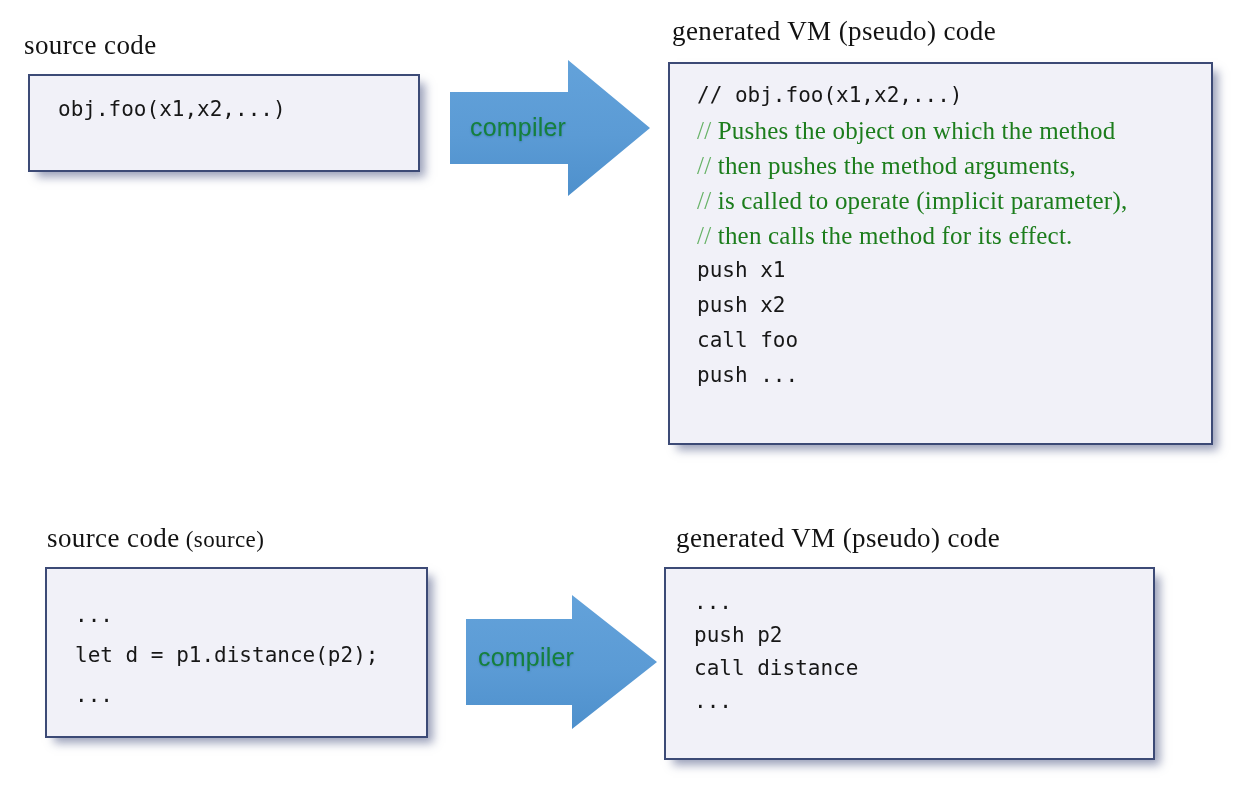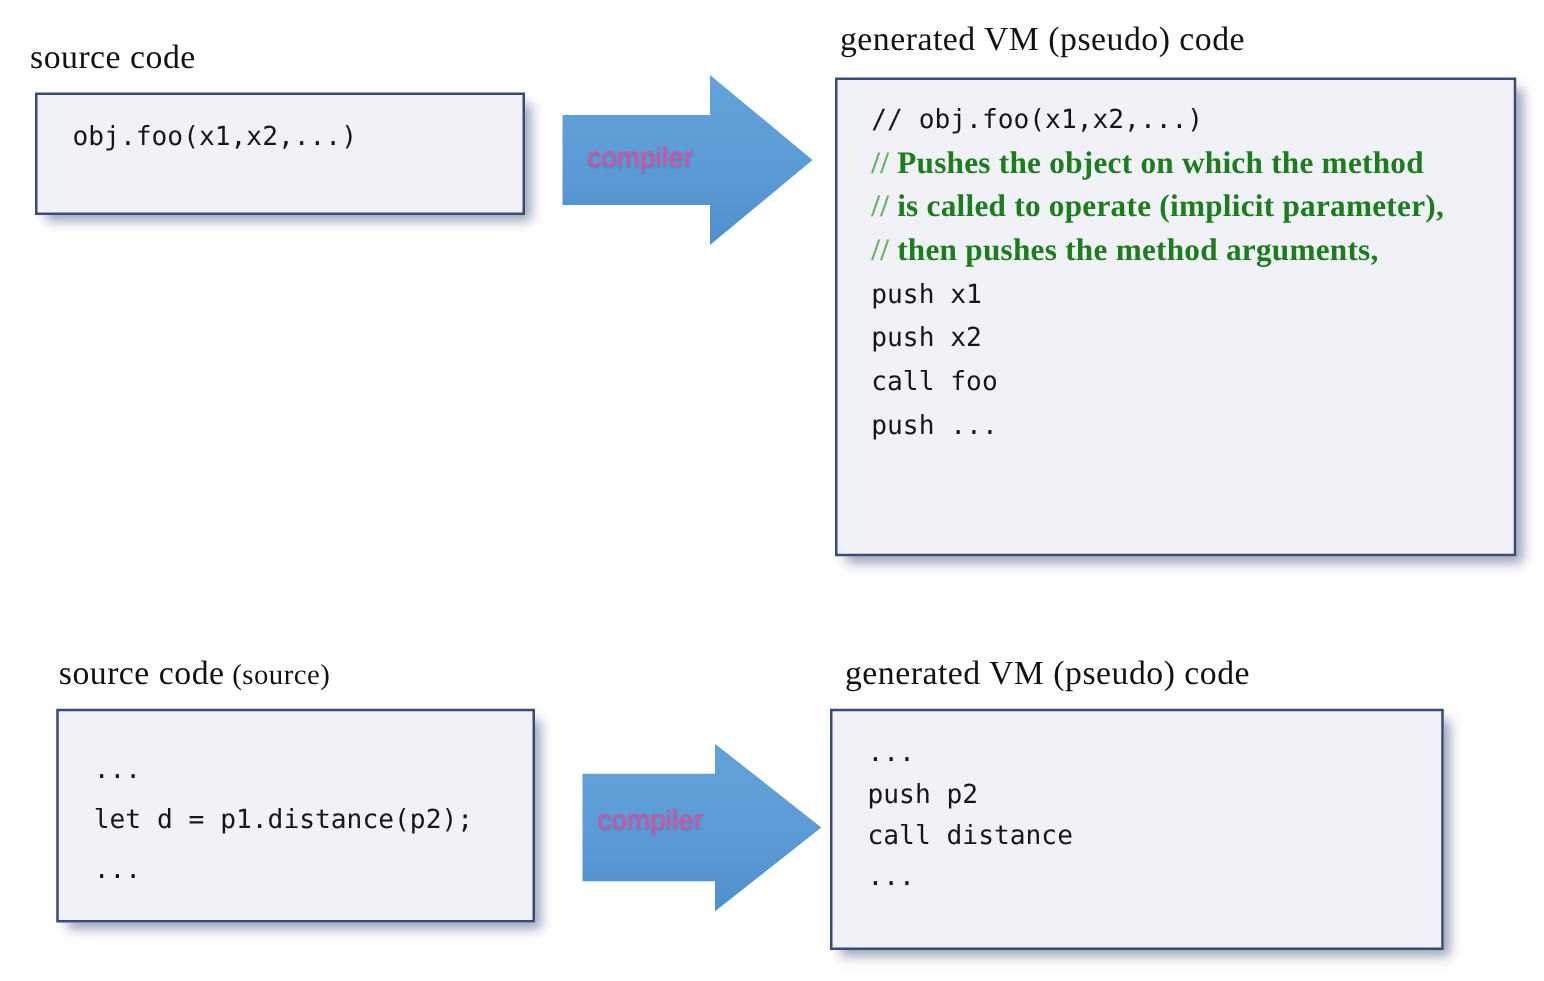--- a/index.html
+++ b/index.html
@@ -50,36 +50,35 @@
     color: #171717;
     white-space: pre;
     letter-spacing: 0px;
   }
   .code-line.comment {
     font-family: "Liberation Serif", "DejaVu Serif", serif;
     font-size: 25px;
     line-height: 35px;
     color: #1C7D1C;
     letter-spacing: 0.2px;
-    font-weight: bold;
   }
   .code-line.comment .slashes {
     color: #66B266;
   }
 
   
   .arrow {
     position: absolute;
   }
   .arrow svg { display: block; }
   .arrow-label {
     position: absolute;
     font-family: "Liberation Sans", "DejaVu Sans", sans-serif;
-    font-size: 22px;
-    color: #ec4899;
+    font-size: 25px;
+    color: #15803d;
     white-space: nowrap;
     letter-spacing: 0.2px;
     text-shadow: 0 1px 2px rgba(40,90,150,0.45);
   }
 </style>
 </head>
 <body>
 
 <div class="caption" style="left:24px; top:30px;">
   <span>source code</span><span class="sub"></span>
@@ -104,22 +103,23 @@
   </svg>
   <div class="arrow-label" style="left:22px; top:55px;">compiler</div>
 </div>
 
 <div class="caption" style="left:672px; top:16px;">generated VM (pseudo) code</div>
 
 <div class="codebox" style="left:668px; top:62px; width:545px; height:383px;">
   <div class="codebox-inner" style="padding-left:27px;">
     <div class="code-line">// obj.foo(x1,x2,...)</div>
     <div class="code-line comment"><span class="slashes">//</span><span> Pushes the object on which the method</span></div>
+    <div class="code-line comment"><span class="slashes">//</span><span> then pushes the method arguments,</span></div>
     <div class="code-line comment"><span class="slashes">//</span><span> is called to operate (implicit parameter),</span></div>
-    <div class="code-line comment"><span class="slashes">//</span><span> then pushes the method arguments,</span></div>
+    <div class="code-line comment"><span class="slashes">//</span><span> then calls the method for its effect.</span></div>
     <div class="code-line">push x1</div>
     <div class="code-line">push x2</div>
     <div class="code-line">call foo</div>
     <div class="code-line">push ...</div>
   </div>
 </div>
 
 <div class="caption" style="left:47px; top:523px;">
   <span>source code</span><span class="sub"> (source)</span>
 </div>

